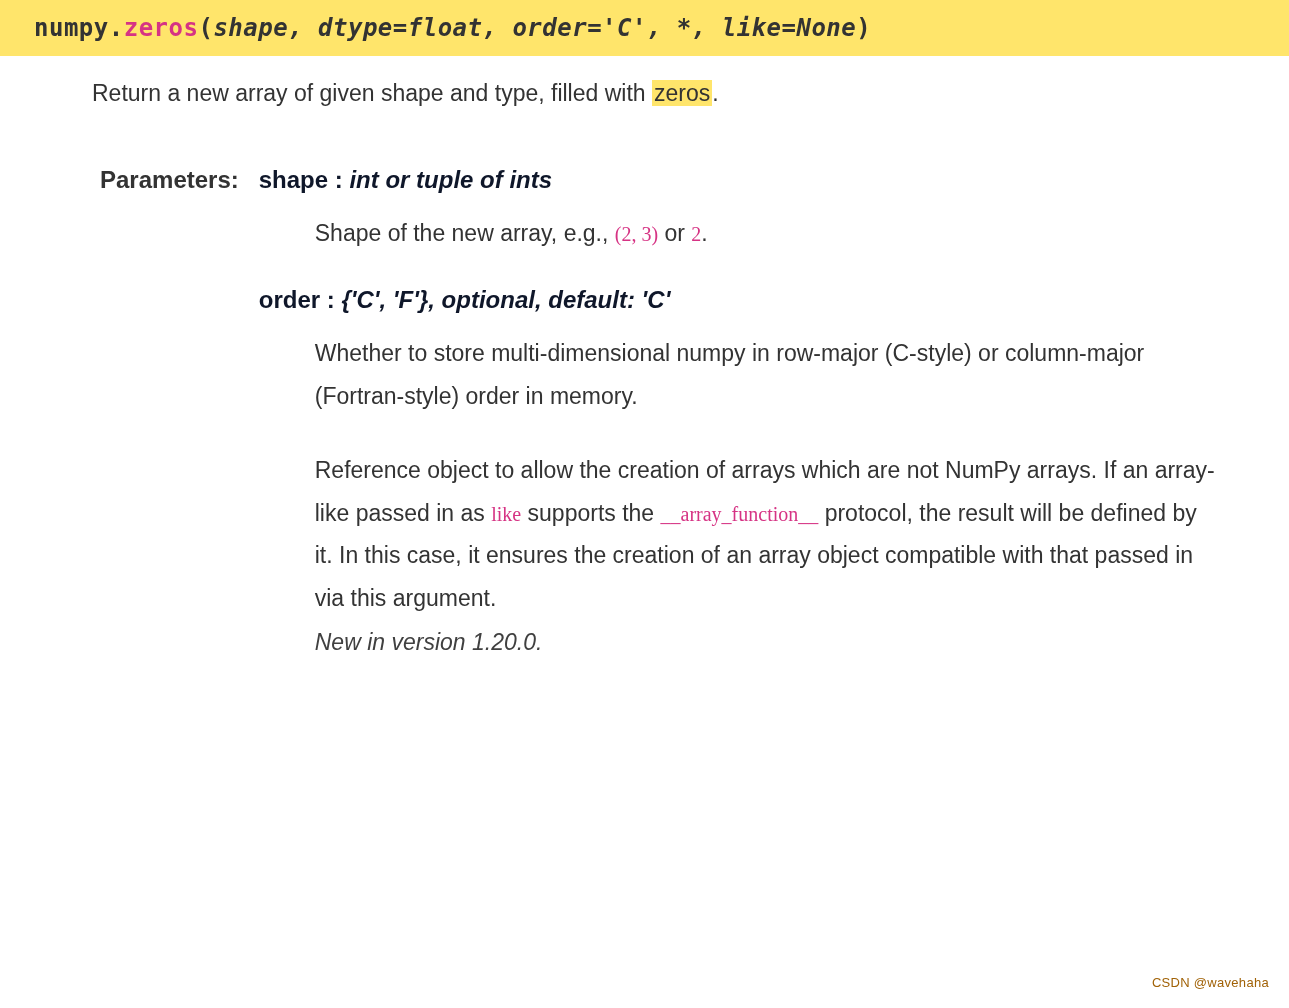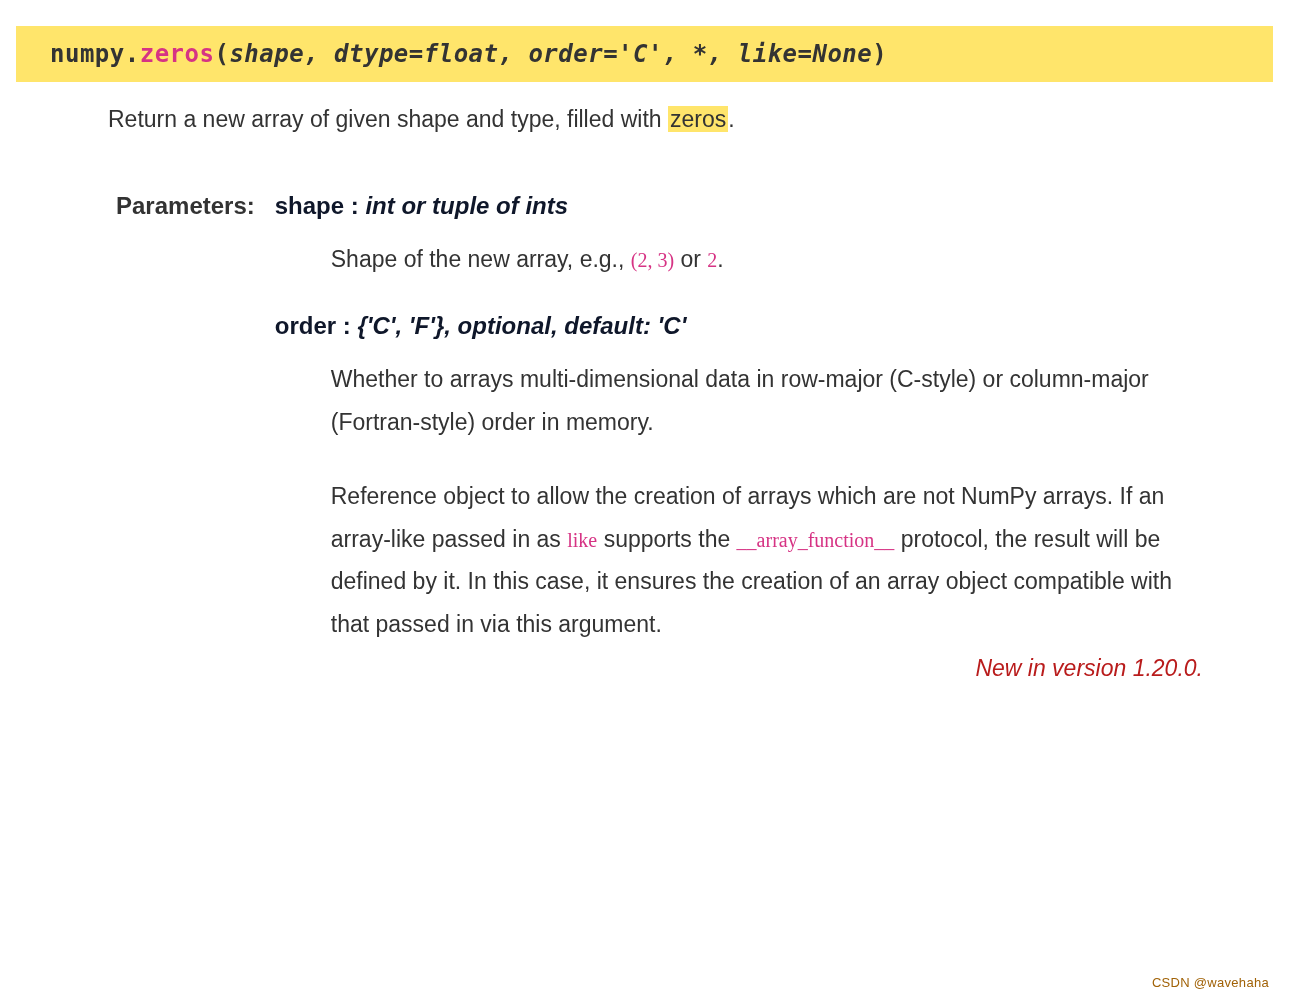--- a/index.html
+++ b/index.html
@@ -5,21 +5,21 @@
   * { box-sizing: border-box; }
   body {
     margin: 0;
     padding: 0;
     font-family: -apple-system, BlinkMacSystemFont, "Segoe UI", Helvetica, Arial, sans-serif;
     font-size: 23px;
     color: #333;
     width: 1289px;
     background: #fff;
   }
-  .container { padding: 16px; margin-top: 10px; }
+  .container { padding: 0; }
   .signature {
     background: #ffe56b;
     padding: 14px 20px 14px 34px;
     font-family: "Consolas", "Monaco", monospace;
     font-weight: 700;
     font-size: 24px;
     letter-spacing: 0.5px;
   }
   .sig-prename { color: #333; font-weight: 700; }
   .sig-name { color: #d63384; font-weight: 700; }
@@ -64,23 +64,22 @@
     font-size: 20px;
   }
   .code-teal {
     font-family: "Consolas", "Monaco", monospace;
     color: #19647e;
     font-weight: 700;
     font-size: 22px;
   }
   .versionadded {
     font-style: italic;
-    color: #b91c1c;
+    color: #404040;
     margin-top: 2px;
-    text-align: right;
   }
   .watermark {
     position: fixed;
     bottom: 18px;
     right: 20px;
     font-size: 13px;
     color: #a16207;
     letter-spacing: 0.3px;
   }
 </style>
@@ -110,21 +109,21 @@
         </div>
       </div>
 
       <div class="param">
       </div>
 
       <div class="param">
         <div class="param-header">
           <span class="param-name">order</span><span> : </span><span class="param-type">{'C', 'F'}, optional, default: 'C'</span>
         </div>
-        <div class="param-desc">Whether to arrays multi-dimensional data in row-major (C-style) or column-major (Fortran-style) order in memory.</div>
+        <div class="param-desc">Whether to store multi-dimensional numpy in row-major (C-style) or column-major (Fortran-style) order in memory.</div>
       </div>
 
       <div class="param">
         <div class="param-desc">
           <span>Reference object to allow the creation of arrays which are not NumPy arrays. If an array-like passed in as </span><span class="code-pink">like</span><span> supports the </span><span class="code-pink">__array_function__</span><span> protocol, the result will be defined by it. In this case, it ensures the creation of an array object compatible with that passed in via this argument.</span>
           <div class="versionadded">New in version 1.20.0.</div>
         </div>
       </div>
 
     </div>

